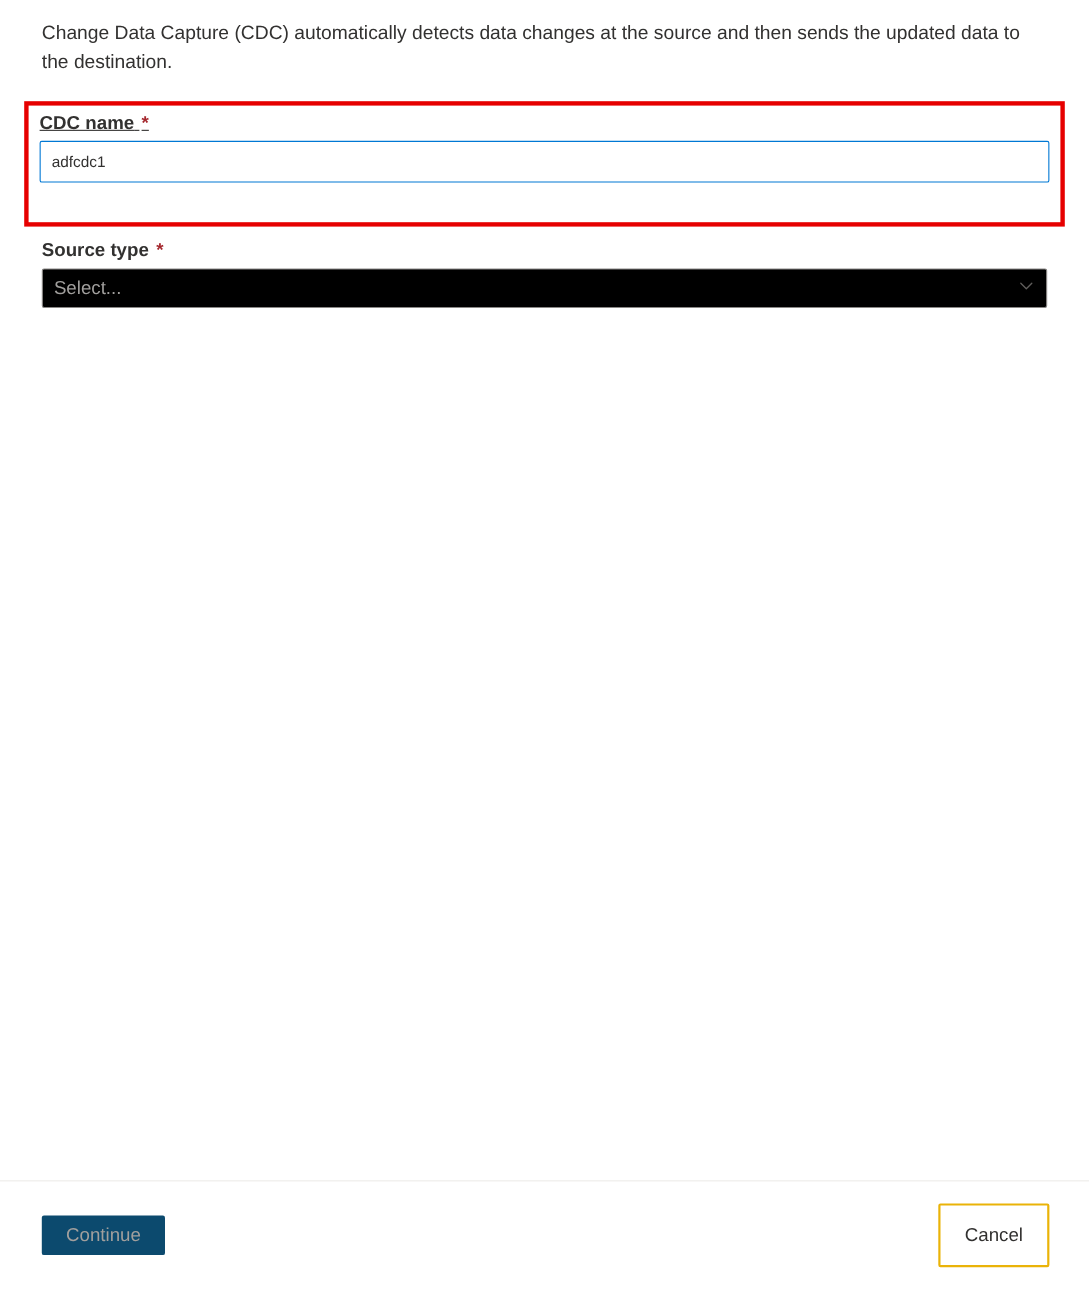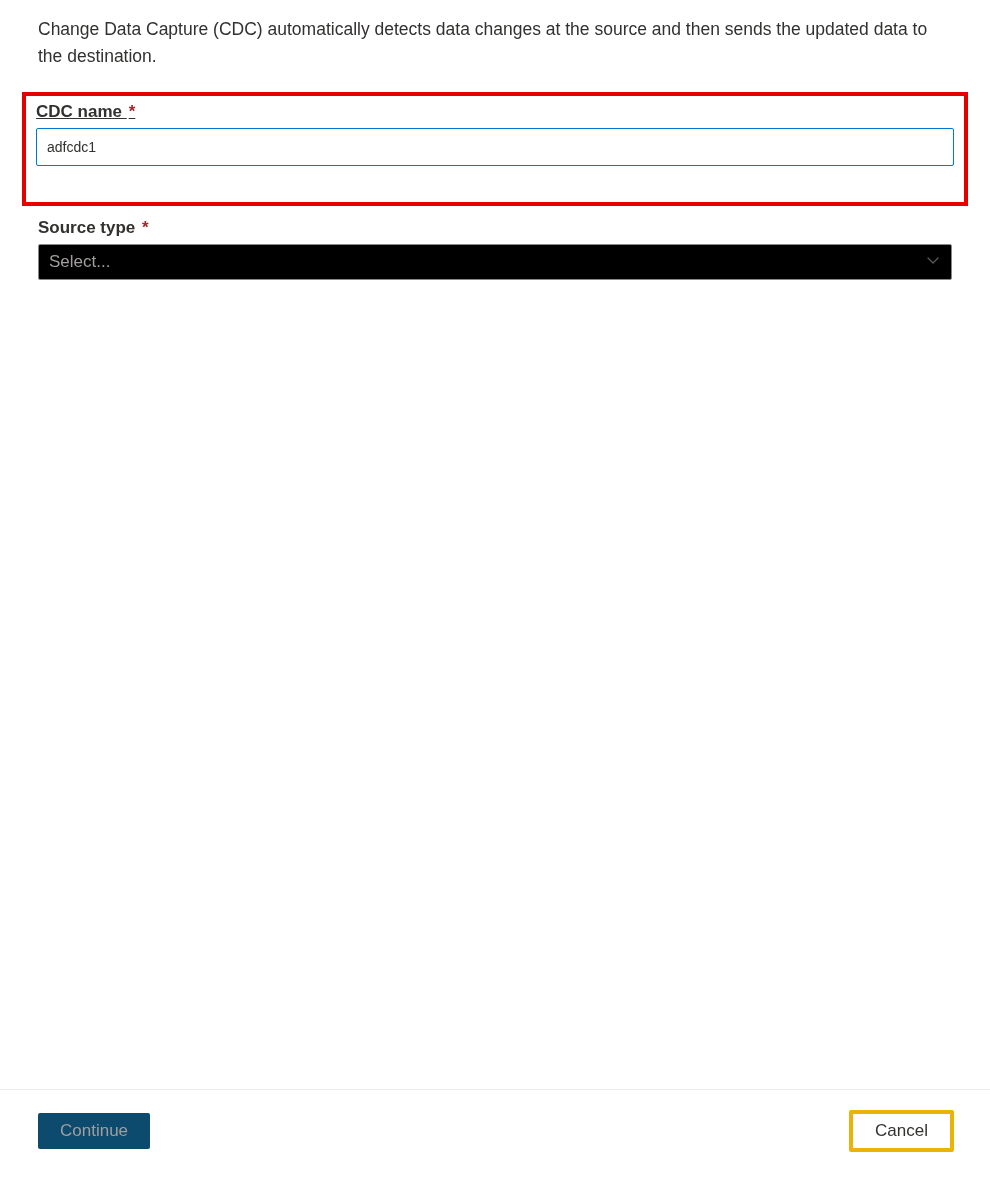--- a/index.html
+++ b/index.html
@@ -109,22 +109,22 @@
       border: none;
       padding: 8px 22px;
       font-size: 17px;
       border-radius: 2px;
       cursor: not-allowed;
       font-family: inherit;
     }
     .cancel-button {
       background: #ffffff;
       color: #323130;
-      border: 4px solid #eab308;
-      padding: 7px 22px;
+      border: 2px solid #eab308;
+      padding: 17px 22px;
       font-size: 17px;
       border-radius: 2px;
       cursor: pointer;
       font-family: inherit;
     }
   </style>
 </head>
 <body>
 
 <div class="content">

